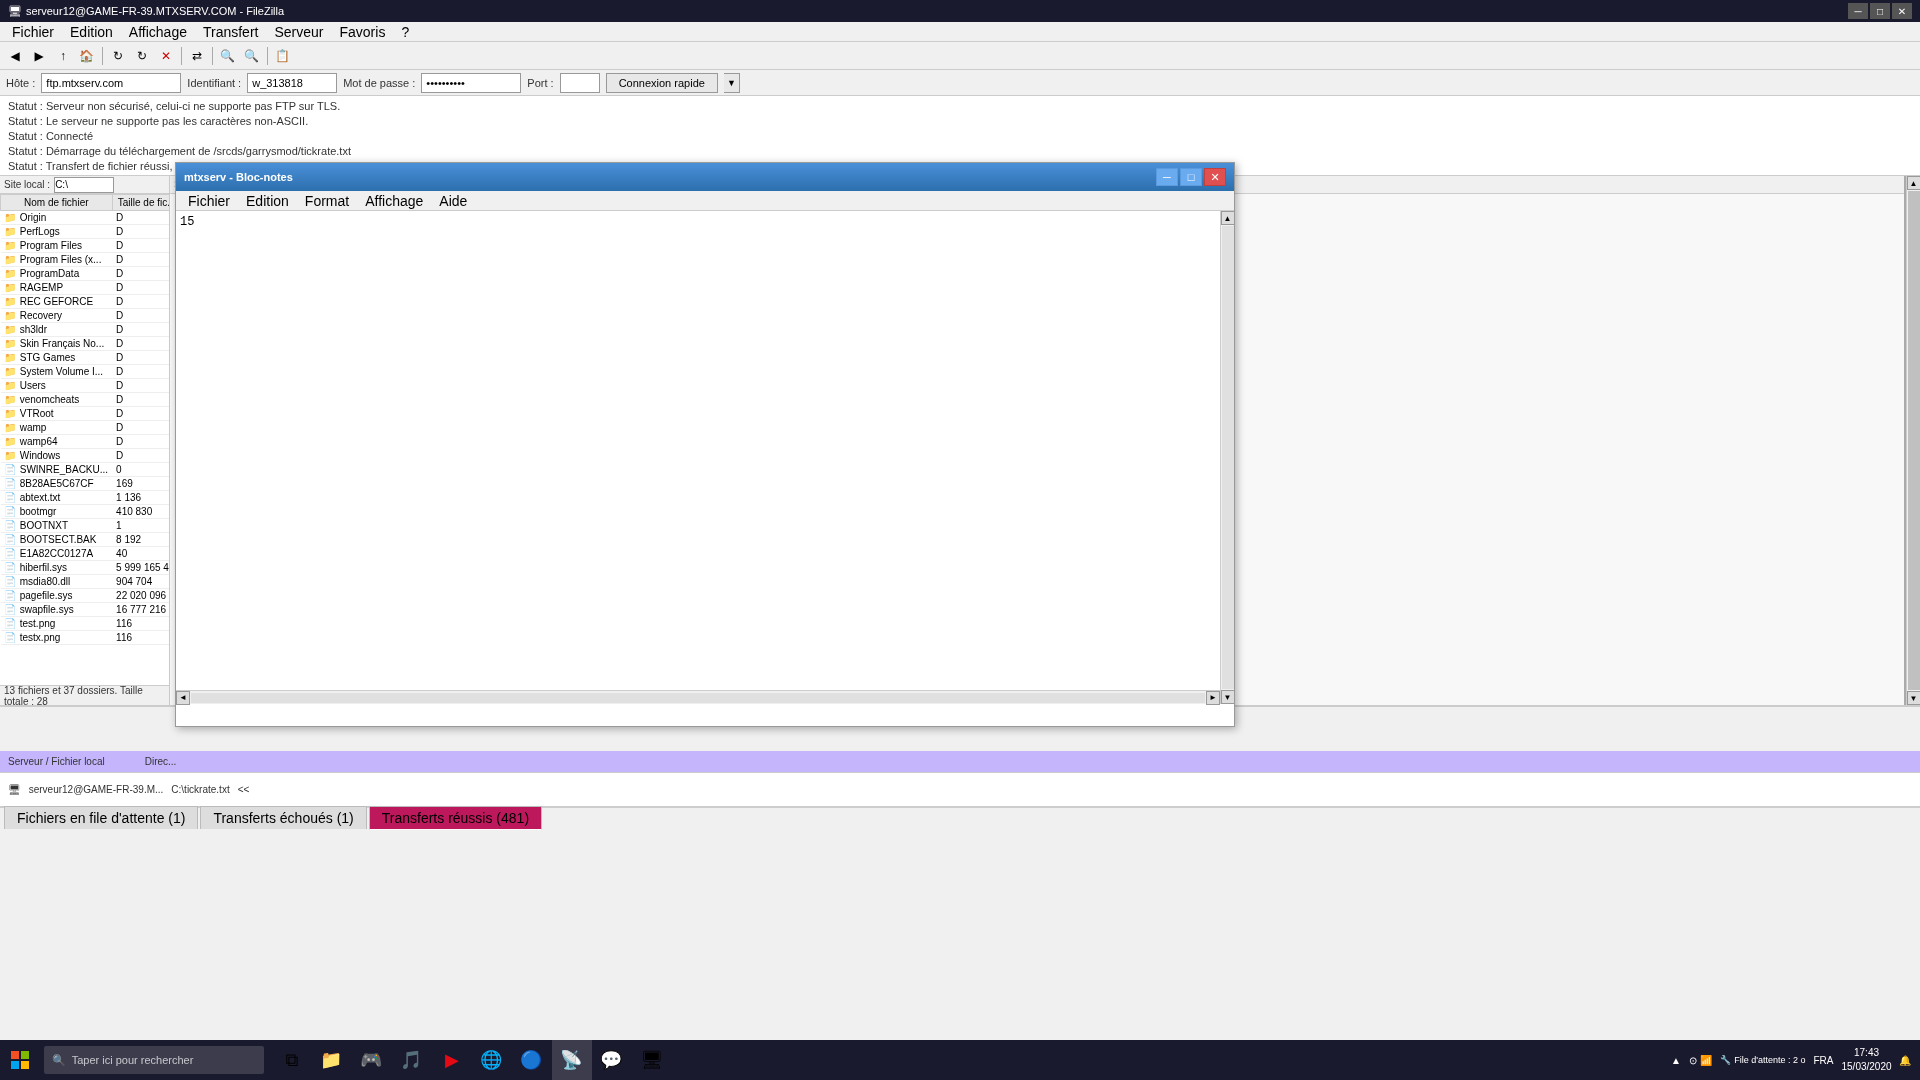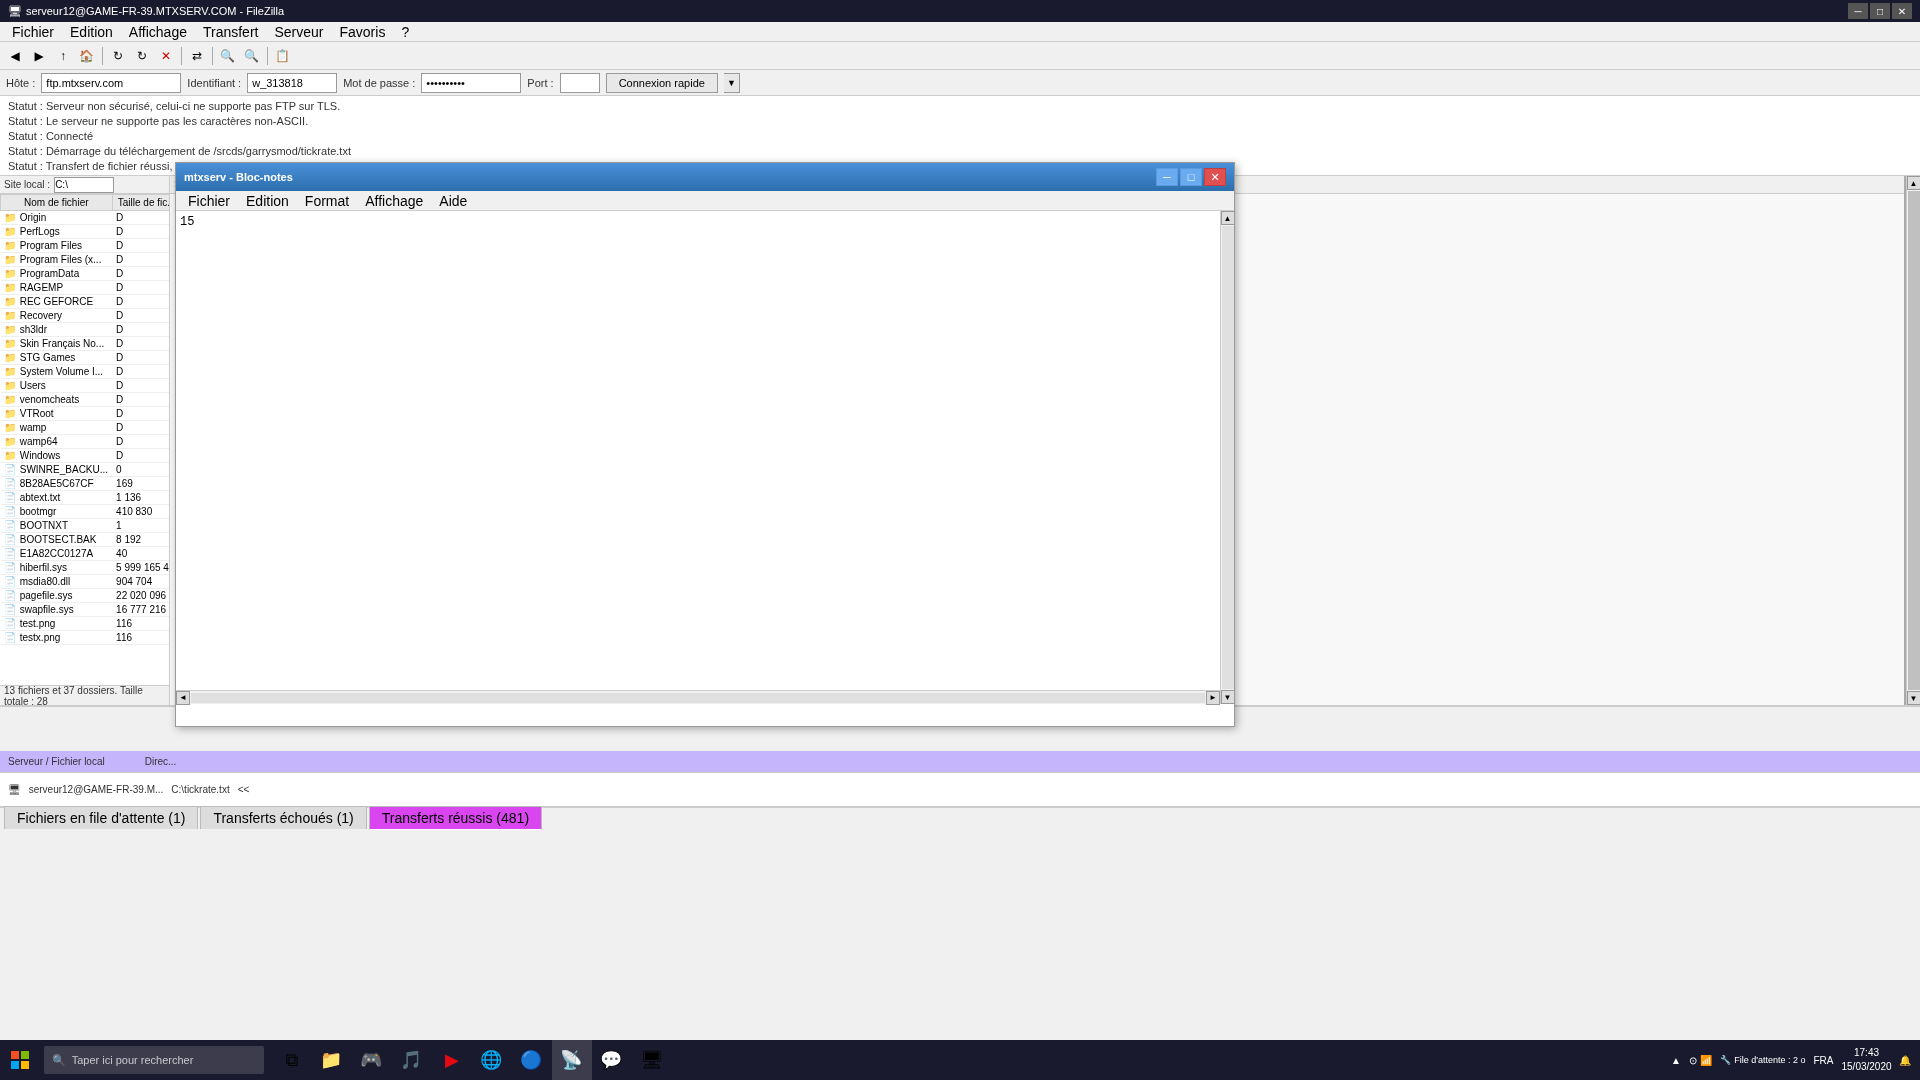--- a/index.html
+++ b/index.html
@@ -43,21 +43,21 @@
     .notepad-window { position: fixed; top: 162px; left: 175px; width: 1060px; height: 565px; background: white; border: 1px solid #999; box-shadow: 2px 2px 8px rgba(0,0,0,0.3); z-index: 100; display: flex; flex-direction: column; }
     .notepad-title { background: linear-gradient(to bottom, #4a90d9, #2c6fad); color: white; height: 28px; display: flex; align-items: center; justify-content: space-between; padding: 0 8px; font-size: 11px; font-weight: bold; }
     .notepad-title-controls { display: flex; gap: 2px; }
     .np-btn { background: #6aabf0; border: 1px solid #5a9be0; color: white; width: 22px; height: 18px; font-size: 11px; cursor: pointer; display: flex; align-items: center; justify-content: center; }
     .np-btn.close { background: #e05050; border-color: #c04040; }
     .notepad-menu { background: #f0f0f0; height: 20px; display: flex; align-items: center; padding: 0 4px; border-bottom: 1px solid #ccc; }
     .notepad-content { flex: 1; padding: 4px; overflow: auto; font-family: 'Courier New', monospace; font-size: 12px; color: #000; }
     .notepad-statusbar { height: 22px; background: #f0f0f0; border-top: 1px solid #ccc; display: flex; align-items: center; padding: 0 8px; gap: 20px; font-size: 10px; color: #333; justify-content: flex-end; }
     .notepad-statusbar-sep { width: 1px; height: 14px; background: #ccc; }
     .tab { padding: 3px 12px; background: #ddd; border: 1px solid #bbb; border-bottom: none; margin-right: 2px; font-size: 14px; cursor: pointer; }
-    .tab.active { background: #d946ef; border-bottom: 1px solid white; margin-bottom: -1px; z-index: 1; }
+    .tab.active { background: #be185d; border-bottom: 1px solid white; margin-bottom: -1px; z-index: 1; }
 
     
     .taskbar { position: fixed; bottom: 0; left: 0; right: 0; height: 40px; background: #1a1a2e; display: flex; align-items: center; z-index: 200; }
     .start-btn { width: 40px; height: 40px; display: flex; align-items: center; justify-content: center; cursor: pointer; }
     .taskbar-search { display: flex; align-items: center; background: rgba(255,255,255,0.15); height: 28px; width: 220px; margin: 0 4px; border-radius: 2px; padding: 0 8px; color: rgba(255,255,255,0.7); font-size: 11px; cursor: text; }
     .taskbar-icons { display: flex; align-items: center; margin-left: 4px; }
     .taskbar-icon { width: 40px; height: 40px; display: flex; align-items: center; justify-content: center; cursor: pointer; font-size: 18px; }
     .taskbar-right { margin-left: auto; display: flex; align-items: center; color: white; font-size: 10px; padding: 0 8px; gap: 8px; }
 
     

